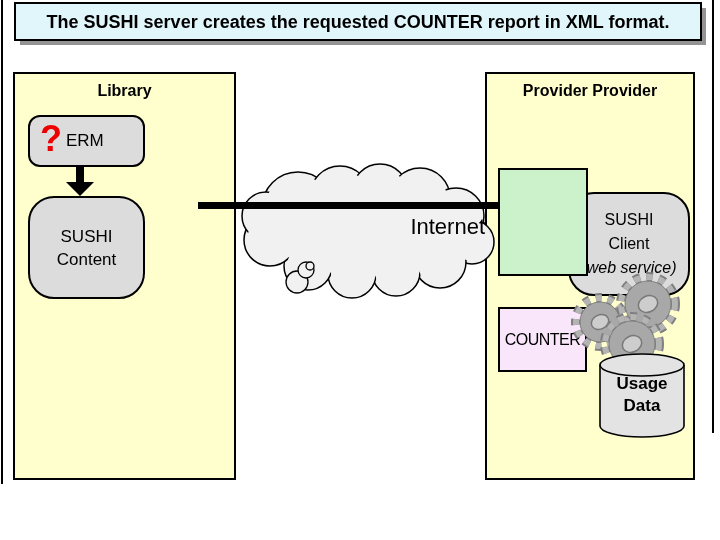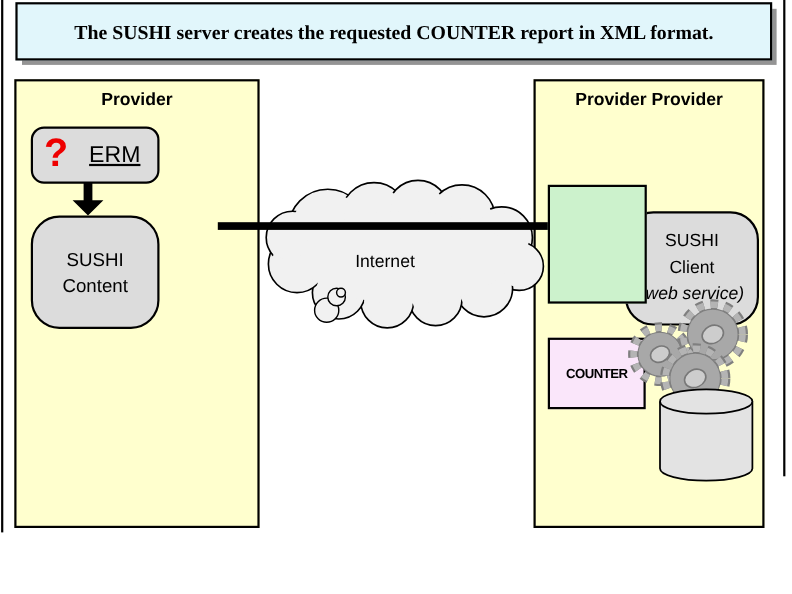--- a/index.html
+++ b/index.html
@@ -15,88 +15,88 @@
   }
   .abs{position:absolute;}
 
   
   .frame-line{background:var(--line-black);}
   #frame-left{left:1px;top:0;width:2px;height:484px;}
   #frame-right{left:712px;top:0;width:2px;height:433px;}
 
   
   #title-box{
-    left:14px;top:2px;width:688px;height:53px;background:var(--title-bg);
+    left:14px;top:2px;width:688px;height:39px;background:var(--title-bg);
     border:2px solid #000;box-shadow:5px 5px 0 -1px var(--shadow-gray);
-    display:flex;align-items:center;justify-content:center;z-index:6;font-family:Liberation Serif, serif;
+    display:flex;align-items:center;justify-content:center;z-index:6;
   }
   #title-box .title-text{
     width:640px;text-align:center;font-weight:bold;font-size:18px;line-height:24px;
   }
 
   
   .panel{background:var(--panel-bg);border:2px solid #000;z-index:1;}
   #library-panel{left:13px;top:72px;width:223px;height:408px;}
   #content-panel{left:485px;top:72px;width:210px;height:408px;}
   .panel-header{padding-top:8px;text-align:center;font-weight:bold;font-size:16px;}
 
   
   #erm-box{
     left:28px;top:115px;width:117px;height:52px;background:var(--box-gray);
     border:2px solid #000;border-radius:12px;display:flex;align-items:center;
     justify-content:flex-start;padding-left:10px;z-index:2;
   }
   #erm-box .qmark{color:var(--question-red);font-weight:bold;font-size:36px;line-height:36px;margin-top:-4px;}
-  #erm-box .erm-label{font-size:21px;margin-left:19px;text-decoration:underline;}
+  #erm-box .erm-label{font-size:17px;margin-left:4px;}
   #erm-arrow{left:56px;top:166px;z-index:2;}
   #sushi-client-box{
     left:28px;top:196px;width:117px;height:103px;background:var(--box-gray);
     border:2px solid #000;border-radius:26px;display:flex;flex-direction:column;
     align-items:center;justify-content:center;font-size:17px;line-height:23px;z-index:2;
   }
 
   
   #cloud-svg{left:228px;top:158px;z-index:1;}
-  #internet-label{left:215px;top:214px;width:270px;text-align:center;font-size:16px;z-index:1;margin-top:16px;}
+  #internet-label{left:215px;top:214px;width:270px;text-align:right;font-size:22px;z-index:1;}
   #thick-line{left:198px;top:202px;width:301px;height:7px;background:var(--line-black);z-index:2;}
 
   
   #sushi-server-box{
     left:568px;top:192px;width:122px;height:104px;background:var(--box-gray);
     border:2px solid #000;border-radius:26px;display:flex;flex-direction:column;
     align-items:center;justify-content:center;font-size:16px;line-height:24px;
     white-space:nowrap;z-index:2;
   }
   #sushi-server-box .svc{font-style:italic;}
   #green-box{left:498px;top:168px;width:90px;height:108px;background:var(--green-box);
     border:2px solid #000;z-index:3;}
   #counter-box{
     left:498px;top:307px;width:89px;height:65px;background:var(--counter-pink);
     border:2px solid #000;display:flex;align-items:center;justify-content:center;
-    font-size:12px;letter-spacing:-0.5px;z-index:2;font-weight:bold;
+    font-size:16px;letter-spacing:-0.5px;z-index:2;
   }
   #gears-svg{left:558px;top:268px;z-index:4;}
   #cylinder-svg{left:598px;top:352px;z-index:5;}
   #usage-label{
     left:598px;top:373px;width:88px;text-align:center;font-weight:bold;
     font-size:17px;line-height:22px;z-index:6;
   }
 </style>
 </head>
 <body>
 
 <div class="abs frame-line" id="frame-left"></div>
 <div class="abs frame-line" id="frame-right"></div>
 
 <div class="abs" id="title-box">
   <div class="title-text">The SUSHI server creates the requested COUNTER report in XML format.</div>
 </div>
 
 <div class="abs panel" id="library-panel">
-  <div class="panel-header">Provider</div>
+  <div class="panel-header">Library</div>
 </div>
 <div class="abs panel" id="content-panel">
   <div class="panel-header">Provider Provider</div>
 </div>
 
 <div class="abs" id="erm-box">
   <span class="qmark">?</span>
   <span class="erm-label">ERM</span>
 </div>
 
@@ -183,13 +183,15 @@
     <circle cx="74" cy="76" r="23" style="fill:var(--gear-gray)" stroke="#7f7f7f" stroke-width="1"></circle>
     <ellipse cx="74" cy="76" rx="10" ry="8" fill="#CDCDCD" stroke="#787878" stroke-width="1.5" transform="rotate(-25 74 76)"></ellipse>
   </g>
 </svg>
 
 <svg class="abs" id="cylinder-svg" width="88" height="88" viewBox="0 0 88 88">
   <path d="M2,13 L2,74 A42,11 0 0 0 86,74 L86,13" style="fill:var(--cylinder-fill)" stroke="#000" stroke-width="1.6"></path>
   <ellipse cx="44" cy="13" rx="42" ry="11" style="fill:var(--cylinder-fill)" stroke="#000" stroke-width="1.6"></ellipse>
 </svg>
 <div class="abs" id="usage-label">
+  <div>Usage</div>
+  <div>Data</div>
 </div>
 
 </body></html>

